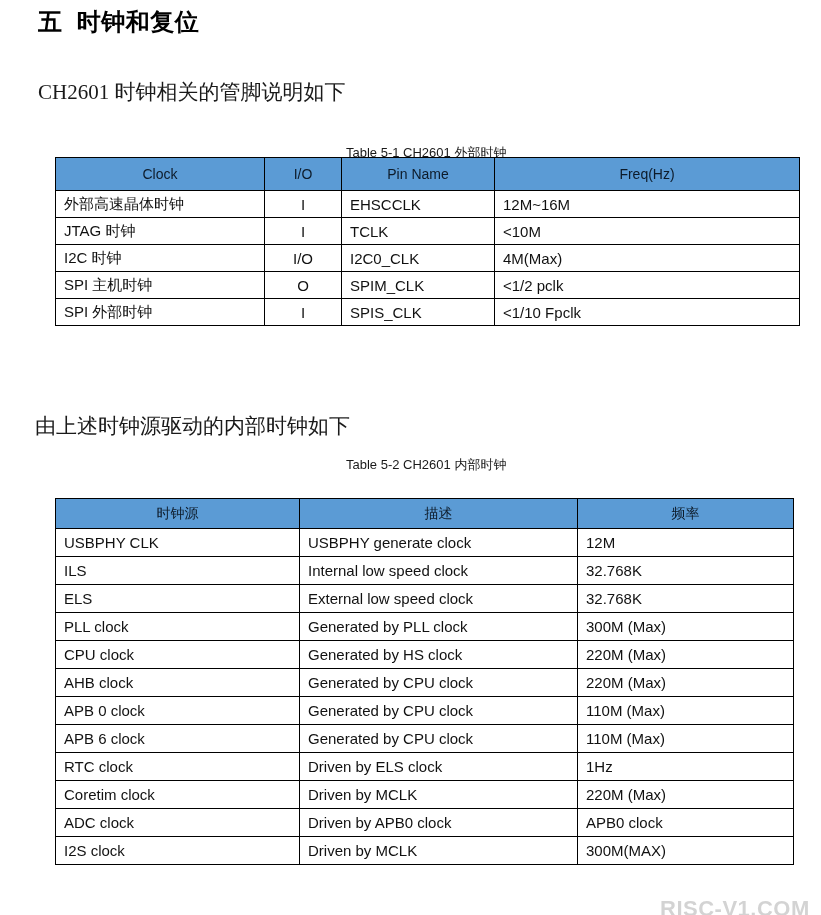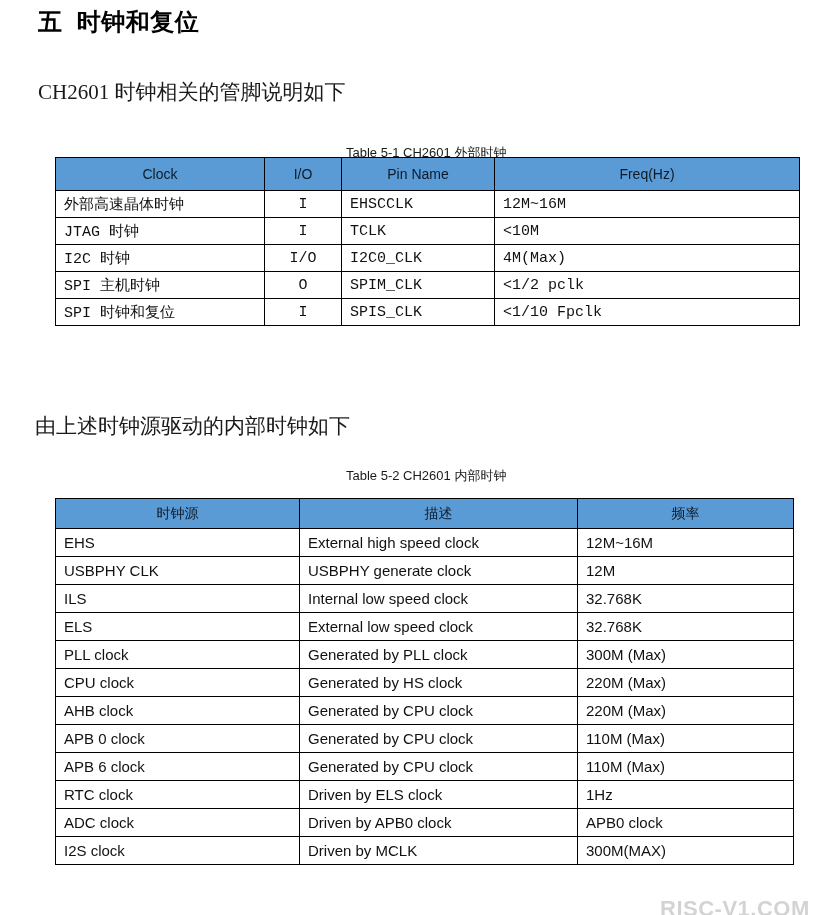--- a/index.html
+++ b/index.html
@@ -47,21 +47,21 @@
   .caption {
     position: absolute;
     font-family: "Liberation Sans", "DejaVu Sans", sans-serif;
     font-size: 13px;
     line-height: 18px;
     color: #1a1a1a;
     white-space: pre;
   }
   .caption .cap-cn { font-weight: normal; }
   .cap-1 { left: 339px; top: 126px; }
-  .cap-2 { left: 339px; top: 449px; }
+  .cap-2 { left: 339px; top: 438px; }
 
   
   table.doc-table {
     position: absolute;
     border-collapse: collapse;
     table-layout: fixed;
     font-family: "Liberation Sans", "DejaVu Sans", sans-serif;
     background: #ffffff;
   }
   table.doc-table td, table.doc-table th {
@@ -82,21 +82,21 @@
     font-size: 14px;
   }
 
   
   #table-external {
     left: 55px;
     top: 157px;
     width: 744px;
   }
   #table-external thead th { height: 32px; }
-  #table-external tbody td { height: 26px; font-family: Liberation Mono, monospace; }
+  #table-external tbody td { height: 26px; }
   #table-external .col-clock    { width: 209px; }
   #table-external .col-io       { width: 77px;  text-align: center; }
   #table-external .col-pin      { width: 153px; }
   #table-external .col-freq     { width: 305px; }
   #table-external tbody .c-io   { text-align: center; }
 
   
   #table-internal {
     left: 55px;
     top: 484px;
@@ -170,21 +170,21 @@
       <td>I2C0_CLK</td>
       <td>4M(Max)</td>
     </tr>
     <tr>
       <td>SPI 主机时钟</td>
       <td class="c-io">O</td>
       <td>SPIM_CLK</td>
       <td>&lt;1/2 pclk</td>
     </tr>
     <tr>
-      <td>SPI 时钟和复位</td>
+      <td>SPI 外部时钟</td>
       <td class="c-io">I</td>
       <td>SPIS_CLK</td>
       <td>&lt;1/10 Fpclk</td>
     </tr>
   </tbody>
 </table>
 
 <div class="para para-2">由上述时钟源驱动的内部时钟如下</div>
 
 <div class="caption cap-2">
@@ -199,25 +199,20 @@
   </colgroup>
   <thead>
     <tr>
       <th>时钟源</th>
       <th>描述</th>
       <th>频率</th>
     </tr>
   </thead>
   <tbody>
     <tr>
-      <td>EHS</td>
-      <td>External high speed clock</td>
-      <td>12M~16M</td>
-    </tr>
-    <tr>
       <td>USBPHY CLK</td>
       <td>USBPHY generate clock</td>
       <td>12M</td>
     </tr>
     <tr>
       <td>ILS</td>
       <td>Internal low speed clock</td>
       <td>32.768K</td>
     </tr>
     <tr>
@@ -249,20 +244,25 @@
       <td>APB 6 clock</td>
       <td>Generated by CPU clock</td>
       <td>110M (Max)</td>
     </tr>
     <tr>
       <td>RTC clock</td>
       <td>Driven by ELS clock</td>
       <td>1Hz</td>
     </tr>
     <tr>
+      <td>Coretim clock</td>
+      <td>Driven by MCLK</td>
+      <td>220M (Max)</td>
+    </tr>
+    <tr>
       <td>ADC clock</td>
       <td>Driven by APB0 clock</td>
       <td>APB0 clock</td>
     </tr>
     <tr>
       <td>I2S clock</td>
       <td>Driven by MCLK</td>
       <td>300M(MAX)</td>
     </tr>
   </tbody>

